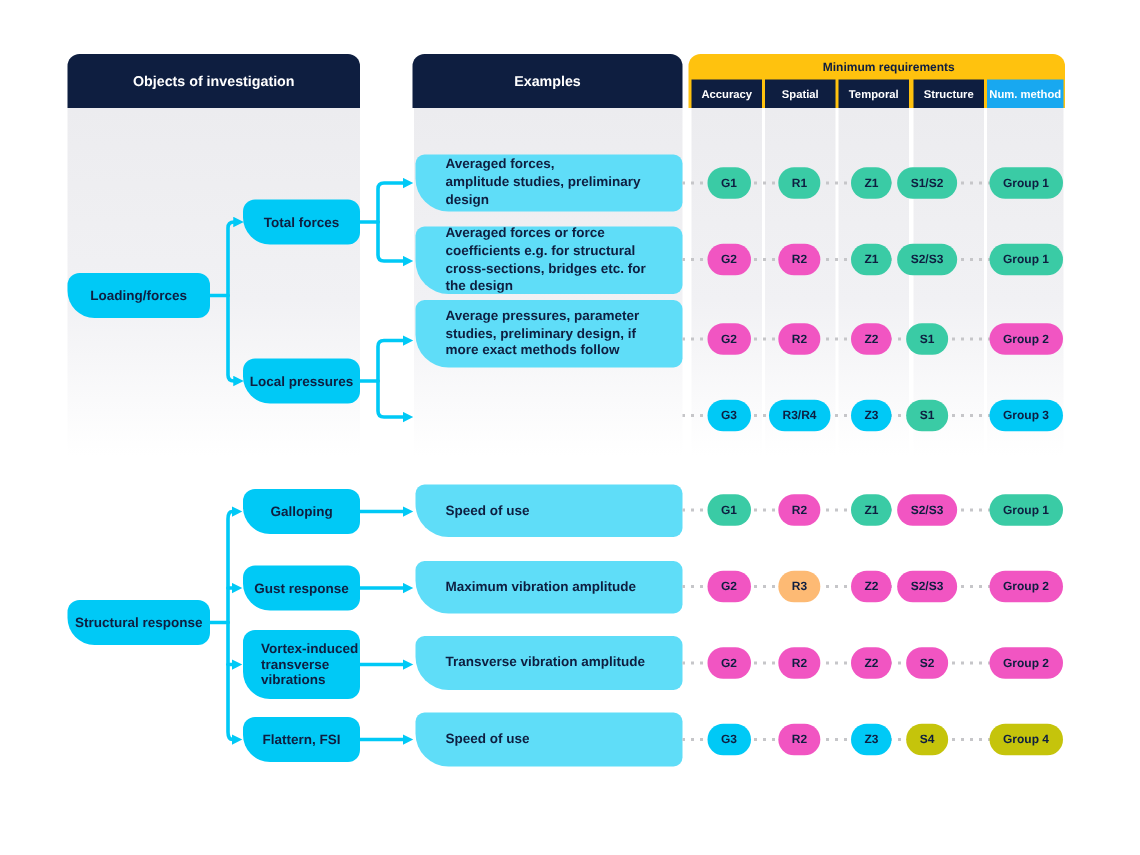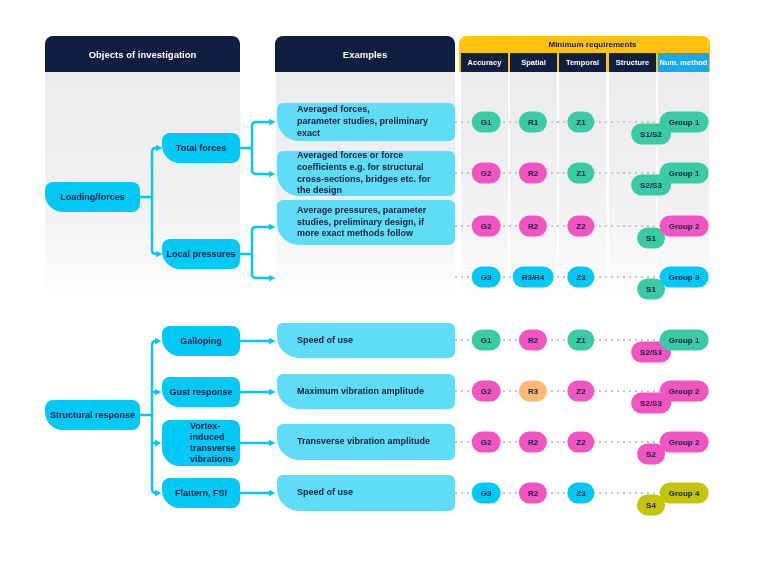--- a/index.html
+++ b/index.html
@@ -36,21 +36,21 @@
   .node{position:absolute;background:#00C9F6;color:#0E1E40;font-size:9px;font-weight:bold;
         display:flex;align-items:center;justify-content:center;text-align:center;
         border-radius:8px 8px 8px 18px;white-space:pre-line;line-height:1.2;}
   .node.n-loading{left:45px;top:182px;width:95px;height:30px;}
   .node.n-total{left:162px;top:133px;width:78px;height:30px;}
   .node.n-local{left:162px;top:239px;width:78px;height:30px;}
   .node.n-structural{left:45px;top:400px;width:95px;height:30px;}
   .node.n-galloping{left:162px;top:326px;width:78px;height:30px;}
   .node.n-gust{left:162px;top:377px;width:78px;height:30px;}
   .node.n-vortex{left:162px;top:420px;width:78px;height:46px;justify-content:flex-start;
-                 text-align:left;padding-left:28px;box-sizing:border-box;}
+                 text-align:left;padding-left:12px;box-sizing:border-box;}
   .node.n-flattern{left:162px;top:478px;width:78px;height:30px;}
   
   .ex{position:absolute;left:277px;width:178px;background:#5FDDF8;color:#0E1E40;
       font-size:9px;font-weight:bold;display:flex;align-items:center;
       padding-left:20px;padding-right:10px;box-sizing:border-box;
       border-radius:6px 6px 6px 22px;white-space:pre-line;line-height:1.3;}
   .ex.r1{top:103px;height:38px;}
   .ex.r2{top:151px;height:45px;}
   .ex.r3{top:200px;height:45px;}
   .ex.r4{top:255px;height:45px;}
@@ -60,21 +60,21 @@
   .ex.r8{top:475px;height:36px;}
   
   .prow{position:absolute;left:455px;width:258px;height:24px;}
   .prow.r1{top:110px;} .prow.r2{top:161px;} .prow.r3{top:214px;} .prow.r4{top:265px;}
   .prow.r5{top:328px;} .prow.r6{top:379px;} .prow.r7{top:430px;} .prow.r8{top:481px;}
   .dots{position:absolute;left:0;top:11px;width:230px;height:2px;
         background:repeating-linear-gradient(90deg,#c6c6c9 0 2px,transparent 2px 6px);}
   .pill{position:absolute;top:12px;transform:translate(-50%,-50%);border-radius:99px;
         padding:6px 9px;font-size:8px;font-weight:bold;color:#0E1E40;white-space:nowrap;}
   .pill.c1{left:31px;} .pill.c2{left:78px;} .pill.c3{left:126px;}
-  .pill.c4{left:196px;margin-top:12px;} .pill.c5{left:229px;}
+  .pill.c4{left:163px;} .pill.c5{left:229px;}
   svg.connectors{position:absolute;left:0;top:0;pointer-events:none;}
 </style>
 </head>
 <body>
 
 <div class="canvas">
 
   <div class="strip s-col1"></div>
   <div class="strip s-col2"></div>
   <div class="strip s-r1"></div>
@@ -126,21 +126,21 @@
   <div class="node n-local">Local pressures</div>
   <div class="node n-structural">Structural response</div>
   <div class="node n-galloping">Galloping</div>
   <div class="node n-gust">Gust response</div>
   <div class="node n-vortex">Vortex-induced
 transverse
 vibrations</div>
   <div class="node n-flattern">Flattern, FSI</div>
 
   <div class="ex r1">Averaged forces,
-parameter studies, preliminary exact</div>
+amplitude studies, preliminary design</div>
   <div class="ex r2">Averaged forces or force coefficients e.g. for structural cross-sections, bridges etc. for the design</div>
   <div class="ex r3">Average pressures, parameter studies, preliminary design, if more exact methods follow</div>
   <div class="ex r5">Speed of use</div>
   <div class="ex r6">Maximum vibration amplitude</div>
   <div class="ex r7">Transverse vibration amplitude</div>
   <div class="ex r8">Speed of use</div>
 
   <div class="prow r1">
     <div class="dots"></div>
     <span class="pill c1" style="background: rgb(58, 203, 165);">G1</span>

